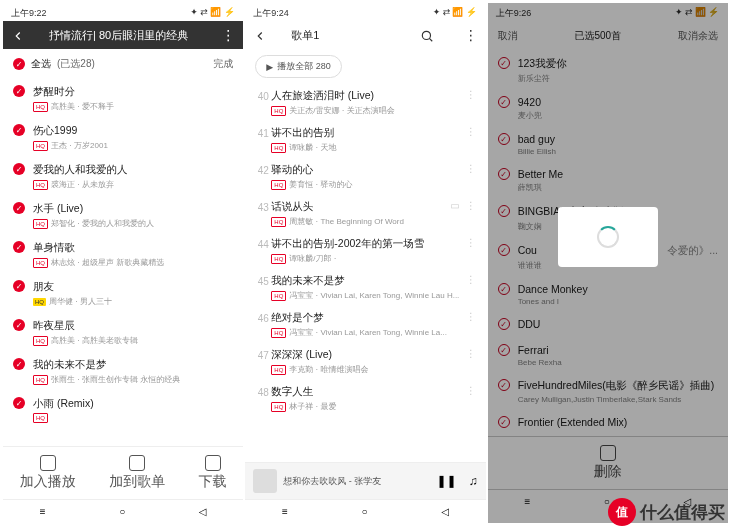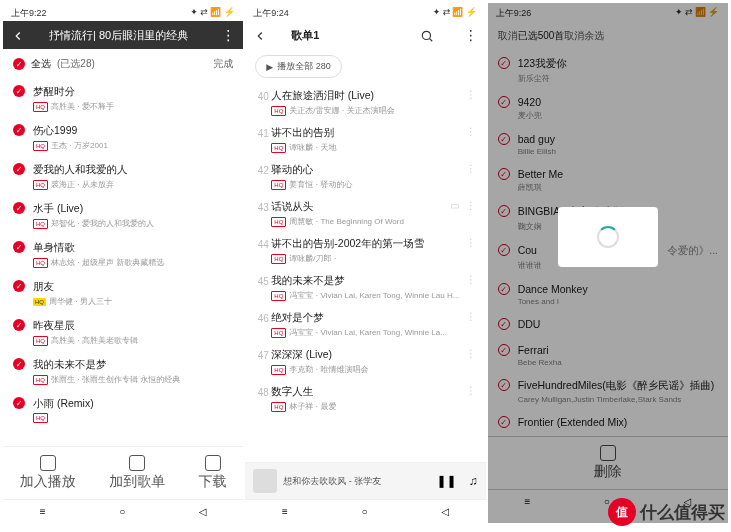--- a/index.html
+++ b/index.html
@@ -31,21 +31,21 @@
 .num-item{display:flex;align-items:flex-start;padding:5px 10px;}
 .num{font-size:10px;color:#bbb;width:16px;text-align:center;padding-top:2px;flex-shrink:0}
 .num-body{flex:1;min-width:0}
 .num-actions{display:flex;gap:6px;align-items:center;color:#ccc;font-size:10px}
 .now-playing{display:flex;align-items:center;padding:6px 8px;gap:6px;background:#f5f5f5;border-top:1px solid #eee}
 .np-art{width:24px;height:24px;background:#ddd;border-radius:3px}
 .np-text{flex:1;font-size:9px;color:#555;white-space:nowrap;overflow:hidden}
 .screen3{position:relative}
 .dim{position:absolute;inset:0;background:rgba(0,0,0,0.35);z-index:5}
 .s3-content{filter:brightness(0.85)}
-.s3-hdr{display:flex;align-items:center;padding:8px 10px;font-size:10px;color:#666}
+.s3-hdr{display:flex;align-items:center;justify-content:space-between;padding:8px 10px;font-size:10px;color:#666}
 .s3-title{color:#222;font-weight:500}
 .s3-item{display:flex;align-items:flex-start;padding:6px 10px;gap:8px}
 .loader{position:absolute;top:45%;left:50%;transform:translate(-50%,-50%);width:100px;height:60px;background:#fff;border-radius:4px;z-index:10;display:flex;align-items:center;justify-content:center}
 .spinner{width:22px;height:22px;border:2px solid #ddd;border-top-color:#26a69a;border-radius:50%}
 .watermark{position:absolute;bottom:6px;right:6px;display:flex;align-items:center;gap:4px;z-index:20}
 .wm-badge{width:28px;height:28px;background:#e60026;border-radius:50%;color:#fff;display:flex;align-items:center;justify-content:center;font-size:12px;font-weight:bold}
 .wm-text{font-size:17px;color:#333;font-weight:700}
 svg{display:block}
 </style>
 </head>
@@ -190,21 +190,21 @@
   <div class="status-bar">
     <span>上午9:24</span>
     <span class="status-right">✦ ⇄ 📶 ⚡</span>
   </div>
   <div class="hdr">
     <span>
           <svg width="14" height="14" viewBox="0 0 24 24" fill="none" stroke="#333" stroke-width="2">
             <polyline points="15 18 9 12 15 6"></polyline>
           </svg>
         </span>
-    <span class="hdr-title" style="color:#222;font-weight:700">歌单1</span>
+    <span class="hdr-title" style="color:#222;font-weight:400">歌单1</span>
     <span>
           <svg width="14" height="14" viewBox="0 0 24 24" fill="none" stroke="#333" stroke-width="2">
             <circle cx="11" cy="11" r="7"></circle>
             <line x1="21" y1="21" x2="16" y2="16"></line>
           </svg>
         </span>
     <span style="color:#333;font-size:14px;margin-left:6px">⋮</span>
   </div>
   <div class="play-all">
     <span>▶</span>

